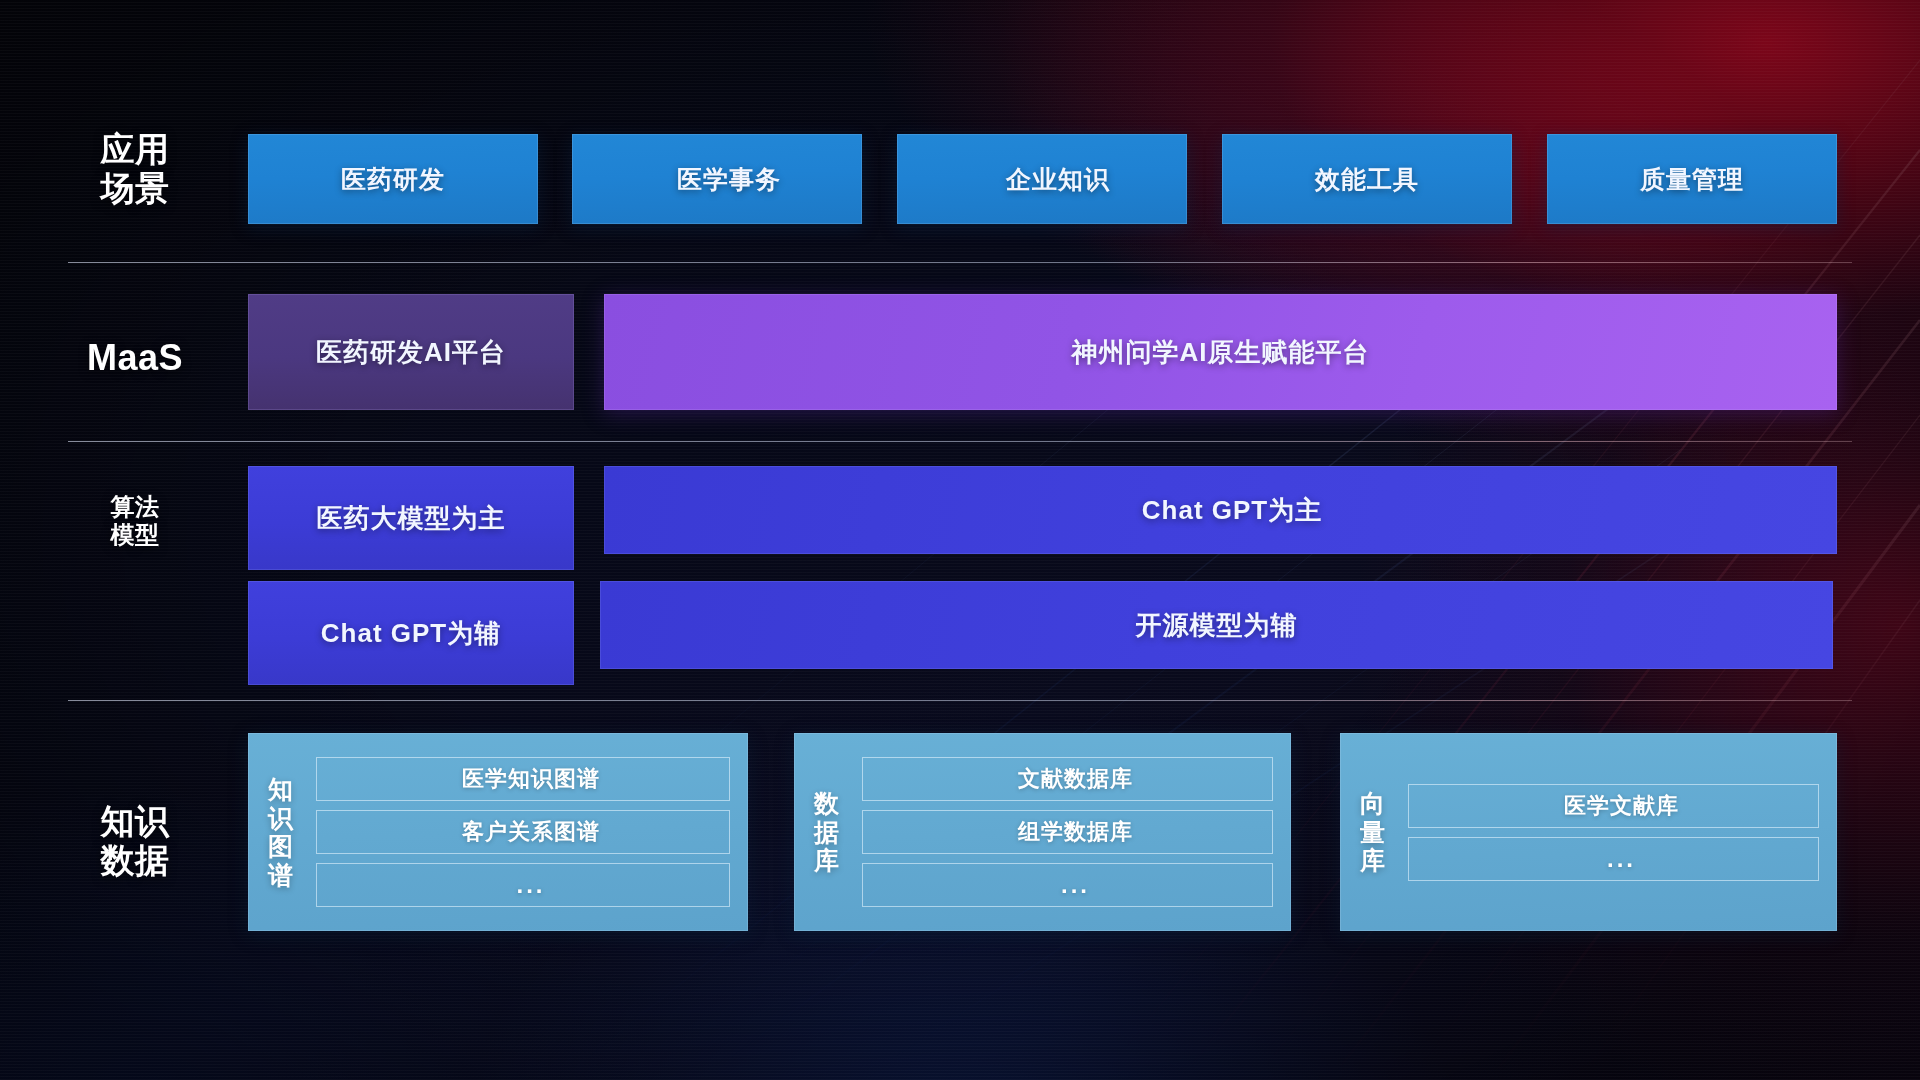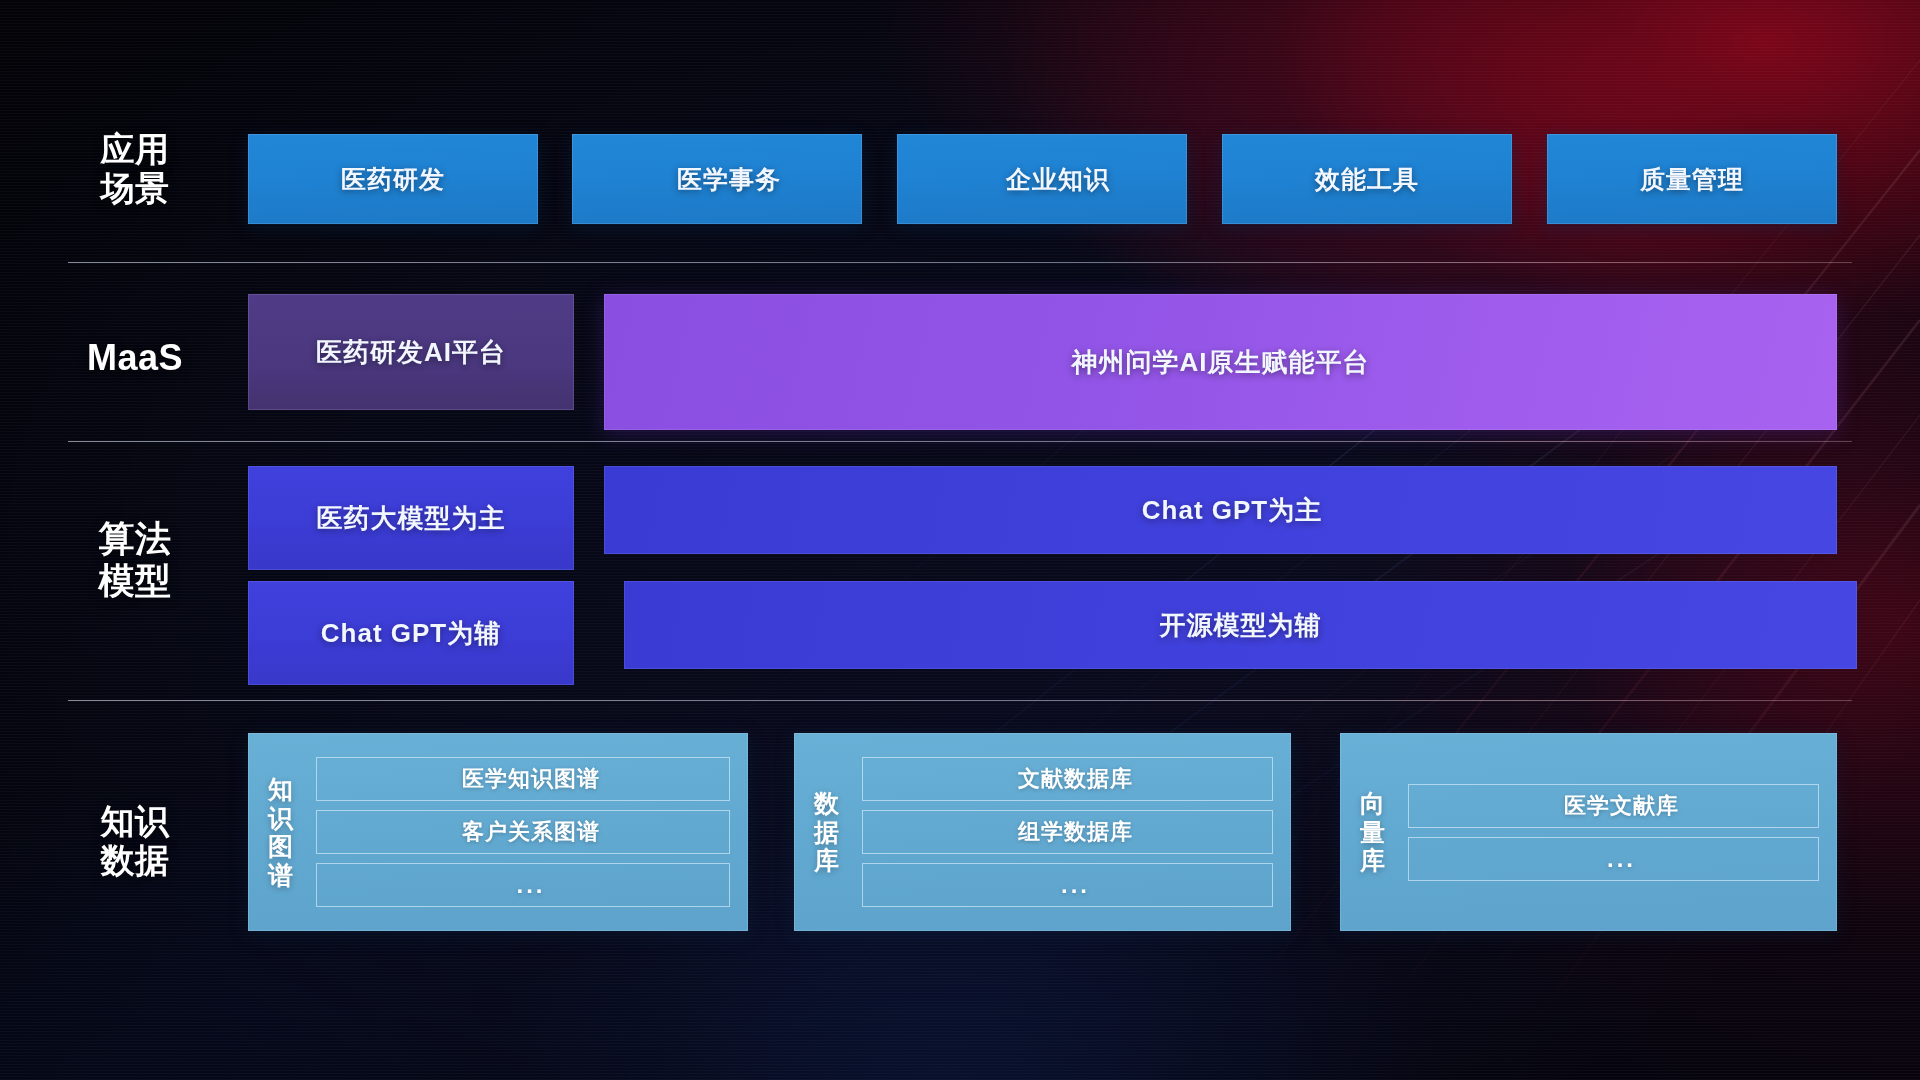--- a/index.html
+++ b/index.html
@@ -56,21 +56,21 @@
     background:linear-gradient(178deg,#2287d6 0%,#1f82d3 45%,#1d79c6 100%);
     box-shadow:inset 0 0 0 1px rgba(150,205,245,.22), 0 4px 16px rgba(8,40,80,.35);
   }
   
   .maas-left{
     height:116px;font-size:26px;
     background:linear-gradient(180deg,#503c86 0%,#4b3880 55%,#45326f 100%);
     box-shadow:inset 0 0 0 1px rgba(160,140,215,.25);
   }
   .maas-right{
-    height:136px;font-size:26px;
+    height:116px;font-size:26px;
     background:linear-gradient(103deg,#8a4ee0 0%,#9154e6 38%,#9d5bec 66%,#a862f0 100%);
     box-shadow:inset 0 0 0 1px rgba(200,160,250,.22), 0 4px 20px rgba(90,40,160,.35);
     text-align:right;
   }
   
   .alg-left{
     height:104px;font-size:26px;
     background:linear-gradient(180deg,#4040dd 0%,#3c3cd6 55%,#3838c9 100%);
     box-shadow:inset 0 0 0 1px rgba(140,150,245,.22);
   }
@@ -176,33 +176,33 @@
       <span>医药研发AI平台</span>
     </div>
     <div class="card maas-right" style="left:604px;top:294px;width:1233px;">
       <span>神州问学AI原生赋能平台</span>
     </div>
   </div>
 
   <div class="divider" style="top:441px"></div>
 
   <div class="row" style="top:0">
-    <div class="rowlabel" style="top:518px;font-size:36px;">算法<br>模型</div>
+    <div class="rowlabel" style="top:493px;font-size:24px;">算法<br>模型</div>
 
     <div class="card alg-left" style="left:248px;top:466px;width:326px;">
       <span>医药大模型为主</span>
     </div>
     <div class="card alg-right" style="left:604px;top:466px;width:1233px;padding-left:23px;">
       <span>Chat GPT为主</span>
     </div>
 
     <div class="card alg-left" style="left:248px;top:581px;width:326px;">
       <span>Chat GPT为辅</span>
     </div>
-    <div class="card alg-right" style="left:624px;top:581px;width:1233px;">
+    <div class="card alg-right" style="left:600px;top:581px;width:1233px;">
       <span>开源模型为辅</span>
     </div>
   </div>
 
   <div class="divider" style="top:700px"></div>
 
   <div class="row" style="top:0">
     <div class="rowlabel" style="top:802px;font-size:34px;">知识<br>数据</div>
 
     <div class="kgroup" style="left:248px;top:733px;width:500px;">

